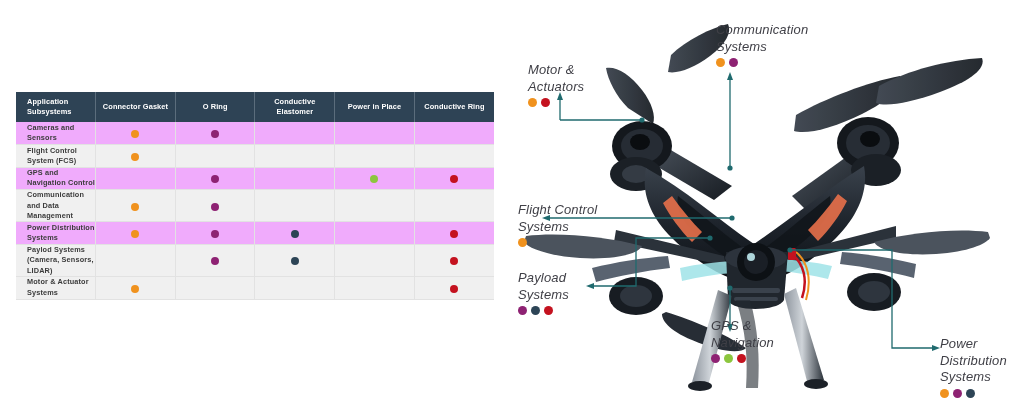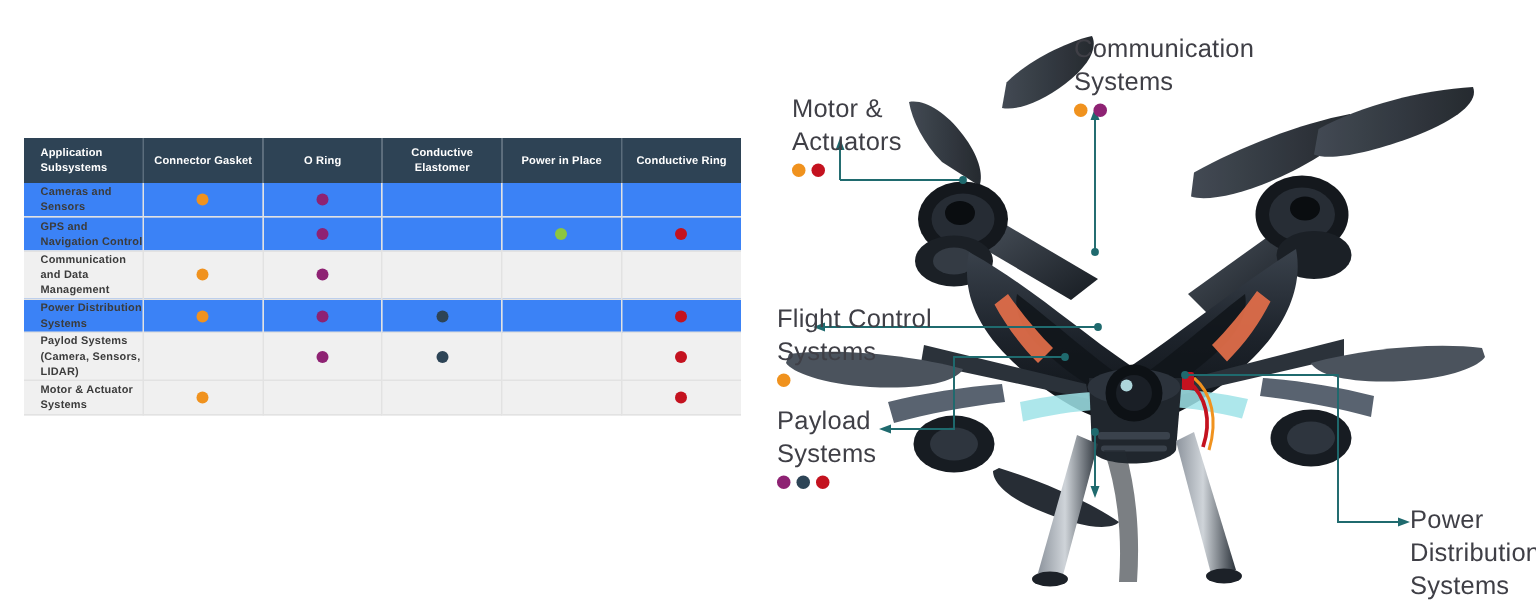--- a/index.html
+++ b/index.html
@@ -35,21 +35,21 @@
   #matrix-table th.subsys-head { text-align: left; padding-left: 11px; }
 
   #matrix-table td {
     border-right: 1px solid #e2e2e2;
     border-bottom: 1px solid #e2e2e2;
     height: 22.6px;
     vertical-align: middle;
     text-align: center;
   }
   #matrix-table td:last-child { border-right: none; }
-  #matrix-table tr.r-odd td { background: #3b82f6; }
+  #matrix-table tr.r-odd td { background: #f0abfc; }
   #matrix-table tr.r-even td { background: #f0f0f0; }
   #matrix-table td.subsys {
     text-align: left;
     padding-left: 11px;
     font-size: 7.3px;
     font-weight: bold;
     color: #3b3b3b;
     line-height: 1.42;
     letter-spacing: .15px;
   }
@@ -63,25 +63,26 @@
   .c-purple { background: #8e2273; }
   .c-slate  { background: #2d4456; }
   .c-red    { background: #c4121f; }
   .c-green  { background: #8cc63e; }
 
   
   #diagram { position: absolute; left: 496px; top: 0; width: 528px; height: 400px; }
   #drone-svg, #leader-svg { position: absolute; left: 0; top: 0; }
   .callout { position: absolute; }
   .callout .cl-text {
-    font-size: 17px;
+    font-size: 13px;
     color: #3f3f46;
     line-height: 1.28;
     letter-spacing: .15px;
     white-space: pre;
+    font-style: italic;
   }
   .callout .cl-dots { margin-top: 3px; display: flex; gap: 4px; }
   .callout .cl-dots .dot { width: 9px; height: 9px; }
   .cl-right { text-align: left; }
 </style>
 </head>
 <body>
 
 <div id="root">
 
@@ -94,20 +95,28 @@
         <th>Conductive Elastomer</th>
         <th>Power in Place</th>
         <th>Conductive Ring</th>
       </tr>
     </thead>
     <tbody id="matrix-body">
         <tr class="r-odd">
           <td class="subsys">Cameras and Sensors</td>
           <td><span class="dot c-orange"></span></td>
           <td><span class="dot c-purple"></span></td>
+          <td></td>
+          <td></td>
+          <td></td>
+        </tr>
+        <tr class="r-even">
+          <td class="subsys">Flight Control System (FCS)</td>
+          <td><span class="dot c-orange"></span></td>
+          <td></td>
           <td></td>
           <td></td>
           <td></td>
         </tr>
         <tr class="r-odd">
           <td class="subsys">GPS and Navigation Control</td>
           <td></td>
           <td><span class="dot c-purple"></span></td>
           <td></td>
           <td><span class="dot c-green"></span></td>
@@ -297,20 +306,29 @@
     <div class="callout" style="left:22px; top:270px;">
       <div class="cl-text">Payload
 Systems</div>
       <div class="cl-dots">
         <span class="dot c-purple"></span>
         <span class="dot c-slate"></span>
         <span class="dot c-red"></span>
       </div>
     </div>
 
+    <div class="callout" style="left:215px; top:318px;">
+      <div class="cl-text">GPS &amp;
+Navigation</div>
+      <div class="cl-dots">
+        <span class="dot c-purple"></span>
+        <span class="dot c-green"></span>
+        <span class="dot c-red"></span>
+      </div>
+    </div>
 
     <div class="callout cl-right" style="left:444px; top:336px;">
       <div class="cl-text">Power
 Distribution
 Systems</div>
       <div class="cl-dots">
         <span class="dot c-orange"></span>
         <span class="dot c-purple"></span>
         <span class="dot c-slate"></span>
       </div>

